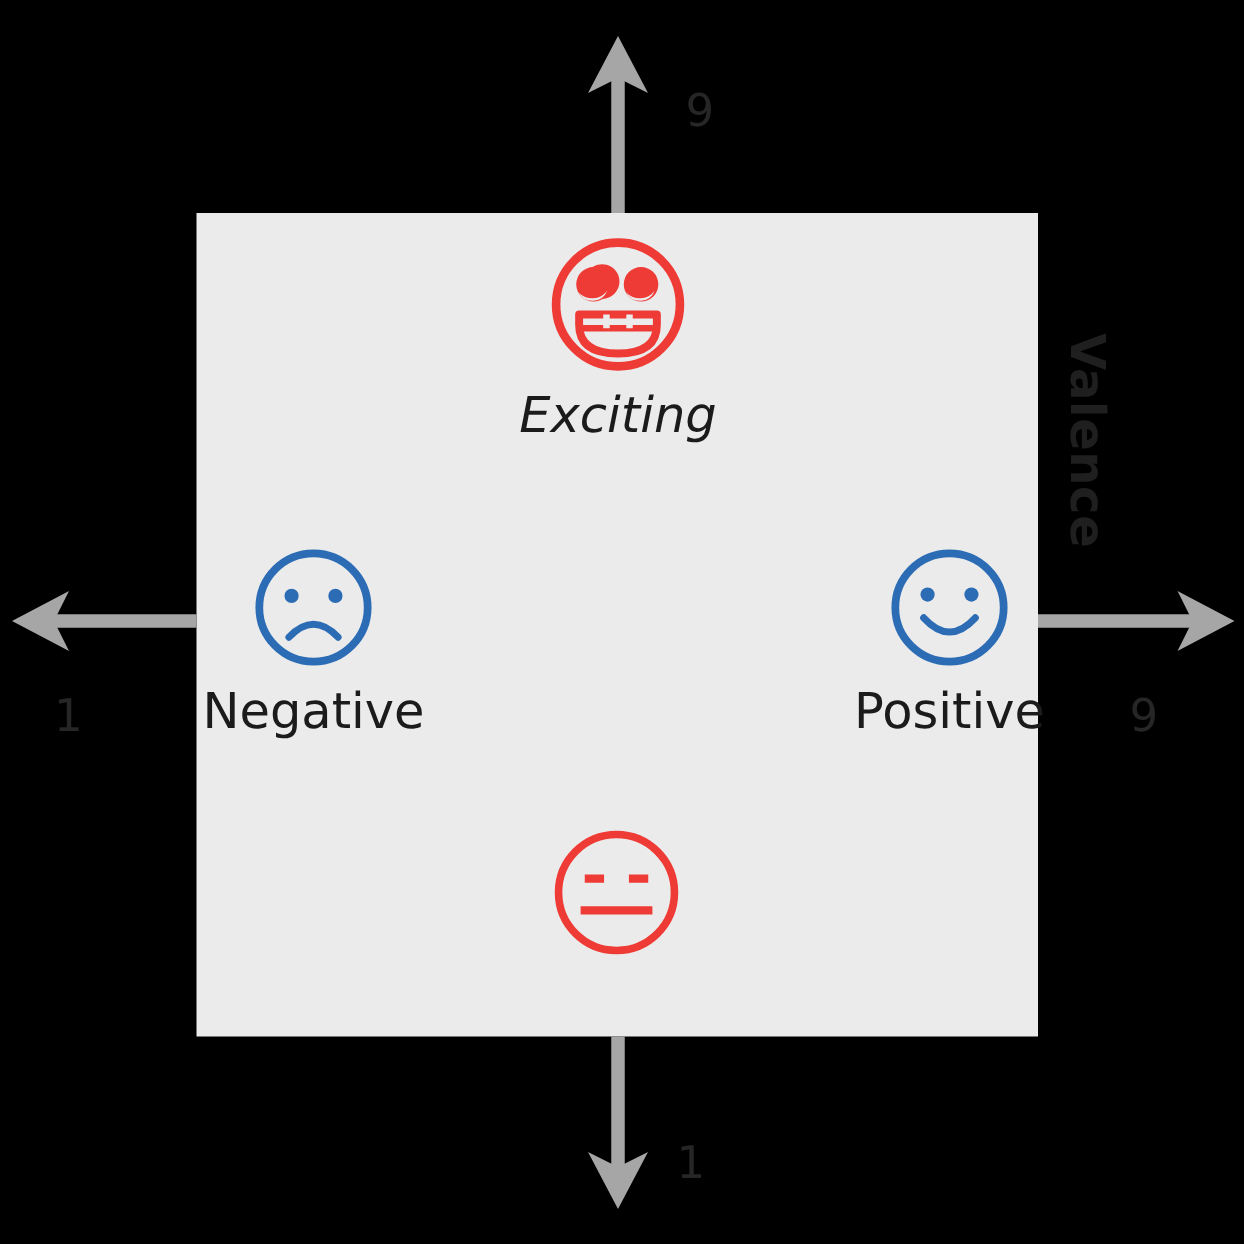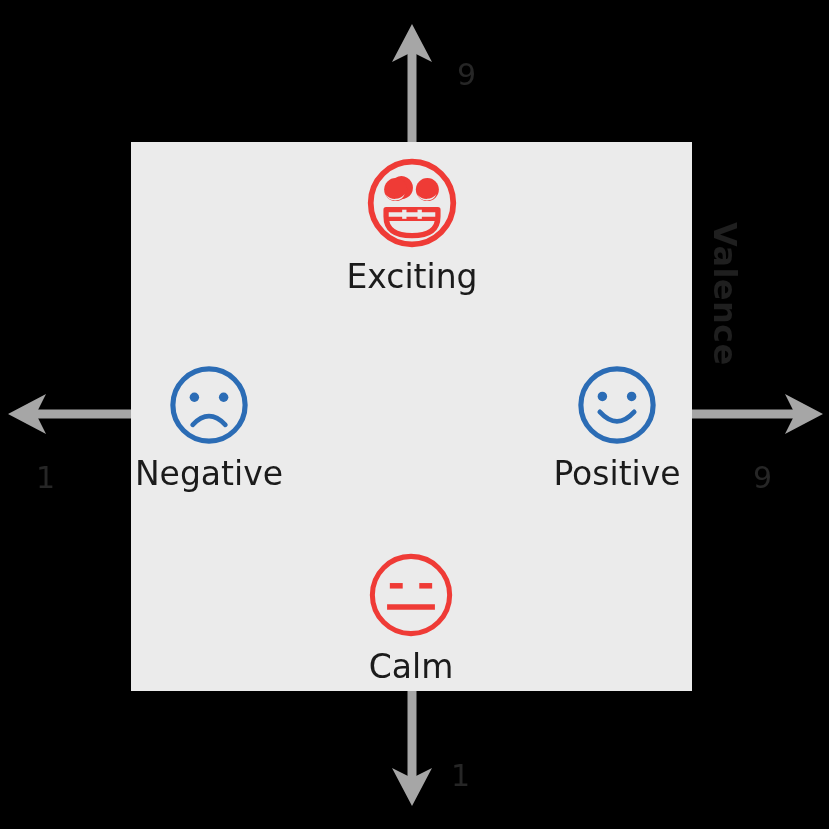--- a/index.html
+++ b/index.html
@@ -80,24 +80,24 @@
     margin-top: 9px;
     font-size: 33px;
     color: #1b1b1b;
     white-space: nowrap;
     line-height: 1;
   }
   .face {
     display: block;
   }
 
-  #emotion-exciting { left: 302px; top: 155px; }
+  #emotion-exciting { left: 302px; top: 155px; font-style: italic; }
   #emotion-calm     { left: 301px; top: 549px; }
   #emotion-negative { left:  99px; top: 362px; }
-  #emotion-positive { left: 507px; top: 362px; }
+  #emotion-positive { left: 523px; top: 362px; }
 </style>
 </head>
 <body>
 
 <div id="stage">
 
   <div id="plot-area"></div>
 
   <svg id="axes-svg" viewBox="0 0 829 829">
 
@@ -148,21 +148,20 @@
     <div class="emotion-label">Exciting</div>
   </div>
 
   <div class="emotion" id="emotion-calm">
     <svg class="face" width="92" height="92" viewBox="0 0 100 100">
       <circle cx="50" cy="50" r="42" fill="none" stroke="#ef3b36" stroke-width="5.5"></circle>
       <line x1="27" y1="40" x2="41" y2="40" stroke="#ef3b36" stroke-width="6" stroke-linecap="butt"></line>
       <line x1="59" y1="40" x2="73" y2="40" stroke="#ef3b36" stroke-width="6" stroke-linecap="butt"></line>
       <line x1="24" y1="63" x2="76" y2="63" stroke="#ef3b36" stroke-width="6" stroke-linecap="butt"></line>
     </svg>
-    <div class="emotion-label">Calm</div>
   </div>
 
   <div class="emotion" id="emotion-negative">
     <svg class="face" width="86" height="86" viewBox="0 0 100 100">
       <circle cx="50" cy="50" r="42" fill="none" stroke="#2b6cb5" stroke-width="6"></circle>
       <circle cx="33" cy="41" r="5.5" fill="#2b6cb5"></circle>
       <circle cx="67" cy="41" r="5.5" fill="#2b6cb5"></circle>
       <path d="M 31 73 Q 50 53 69 73" fill="none" stroke="#2b6cb5" stroke-width="5.5" stroke-linecap="round"></path>
     </svg>
     <div class="emotion-label">Negative</div>

